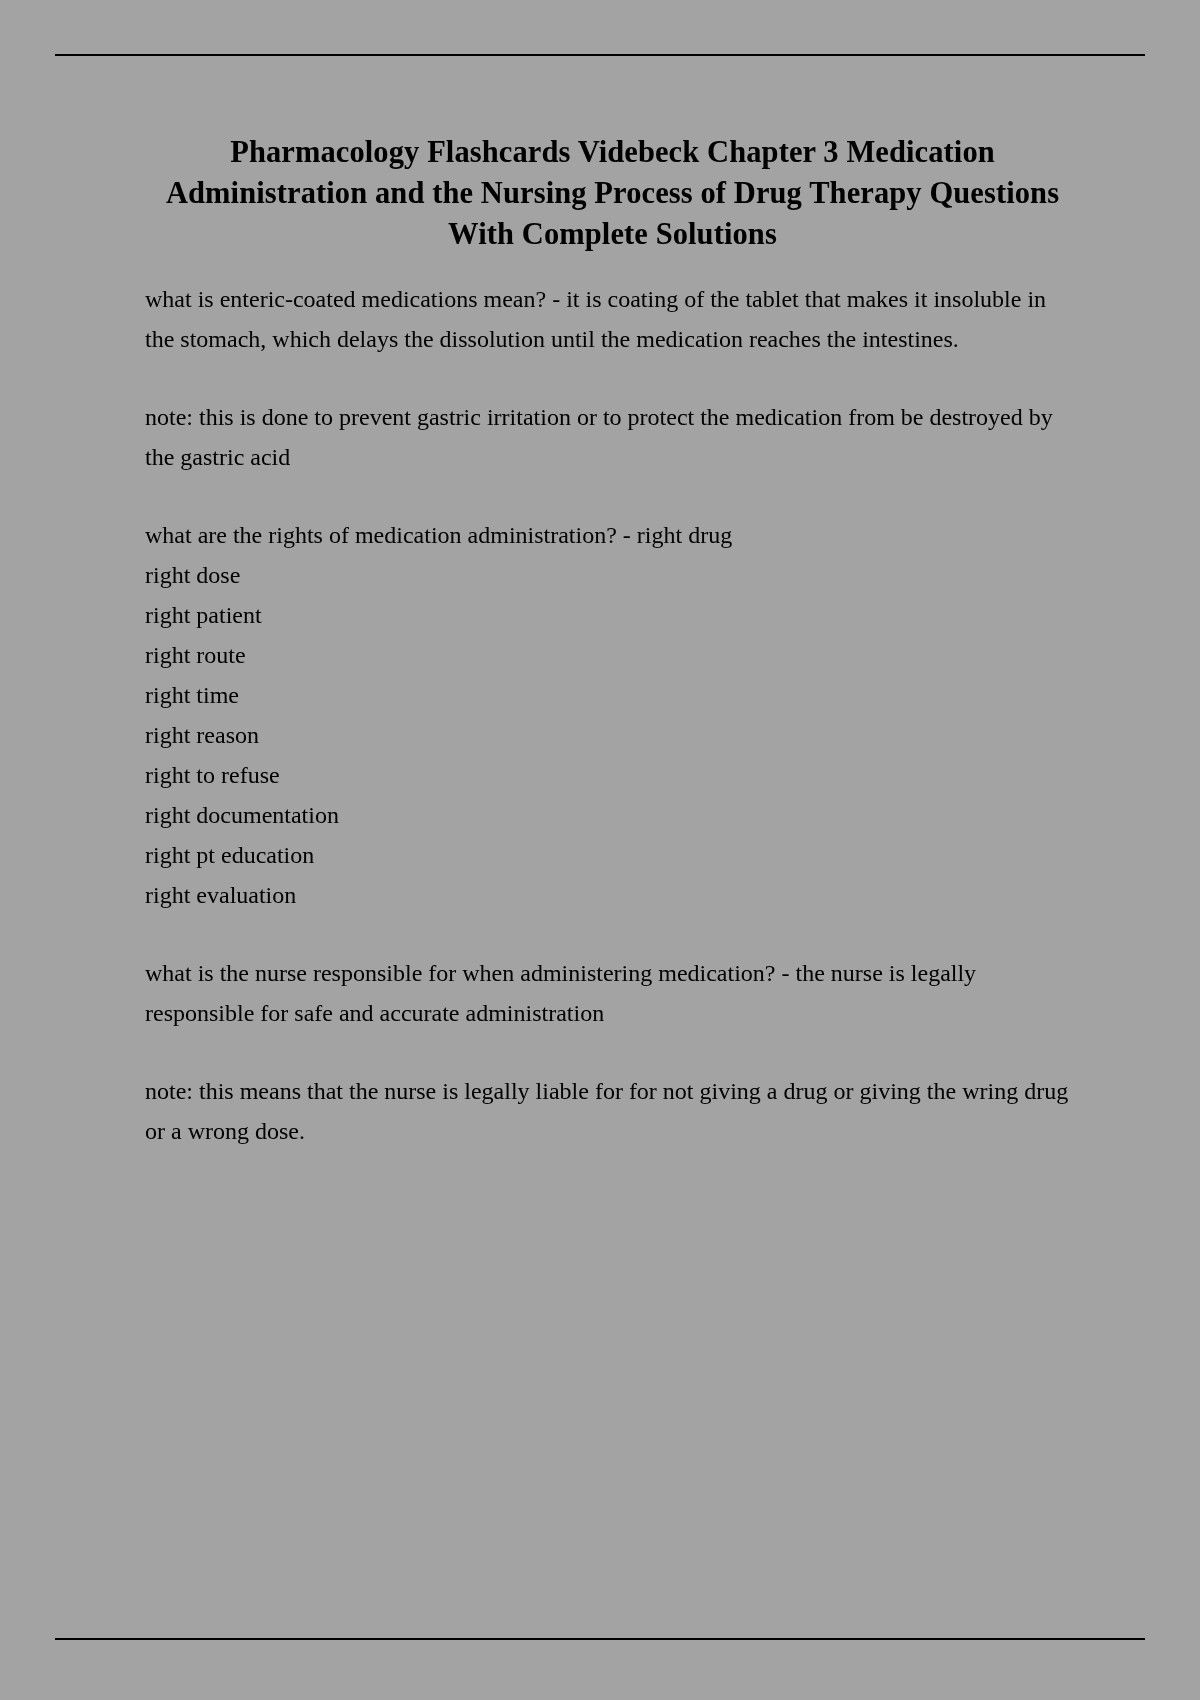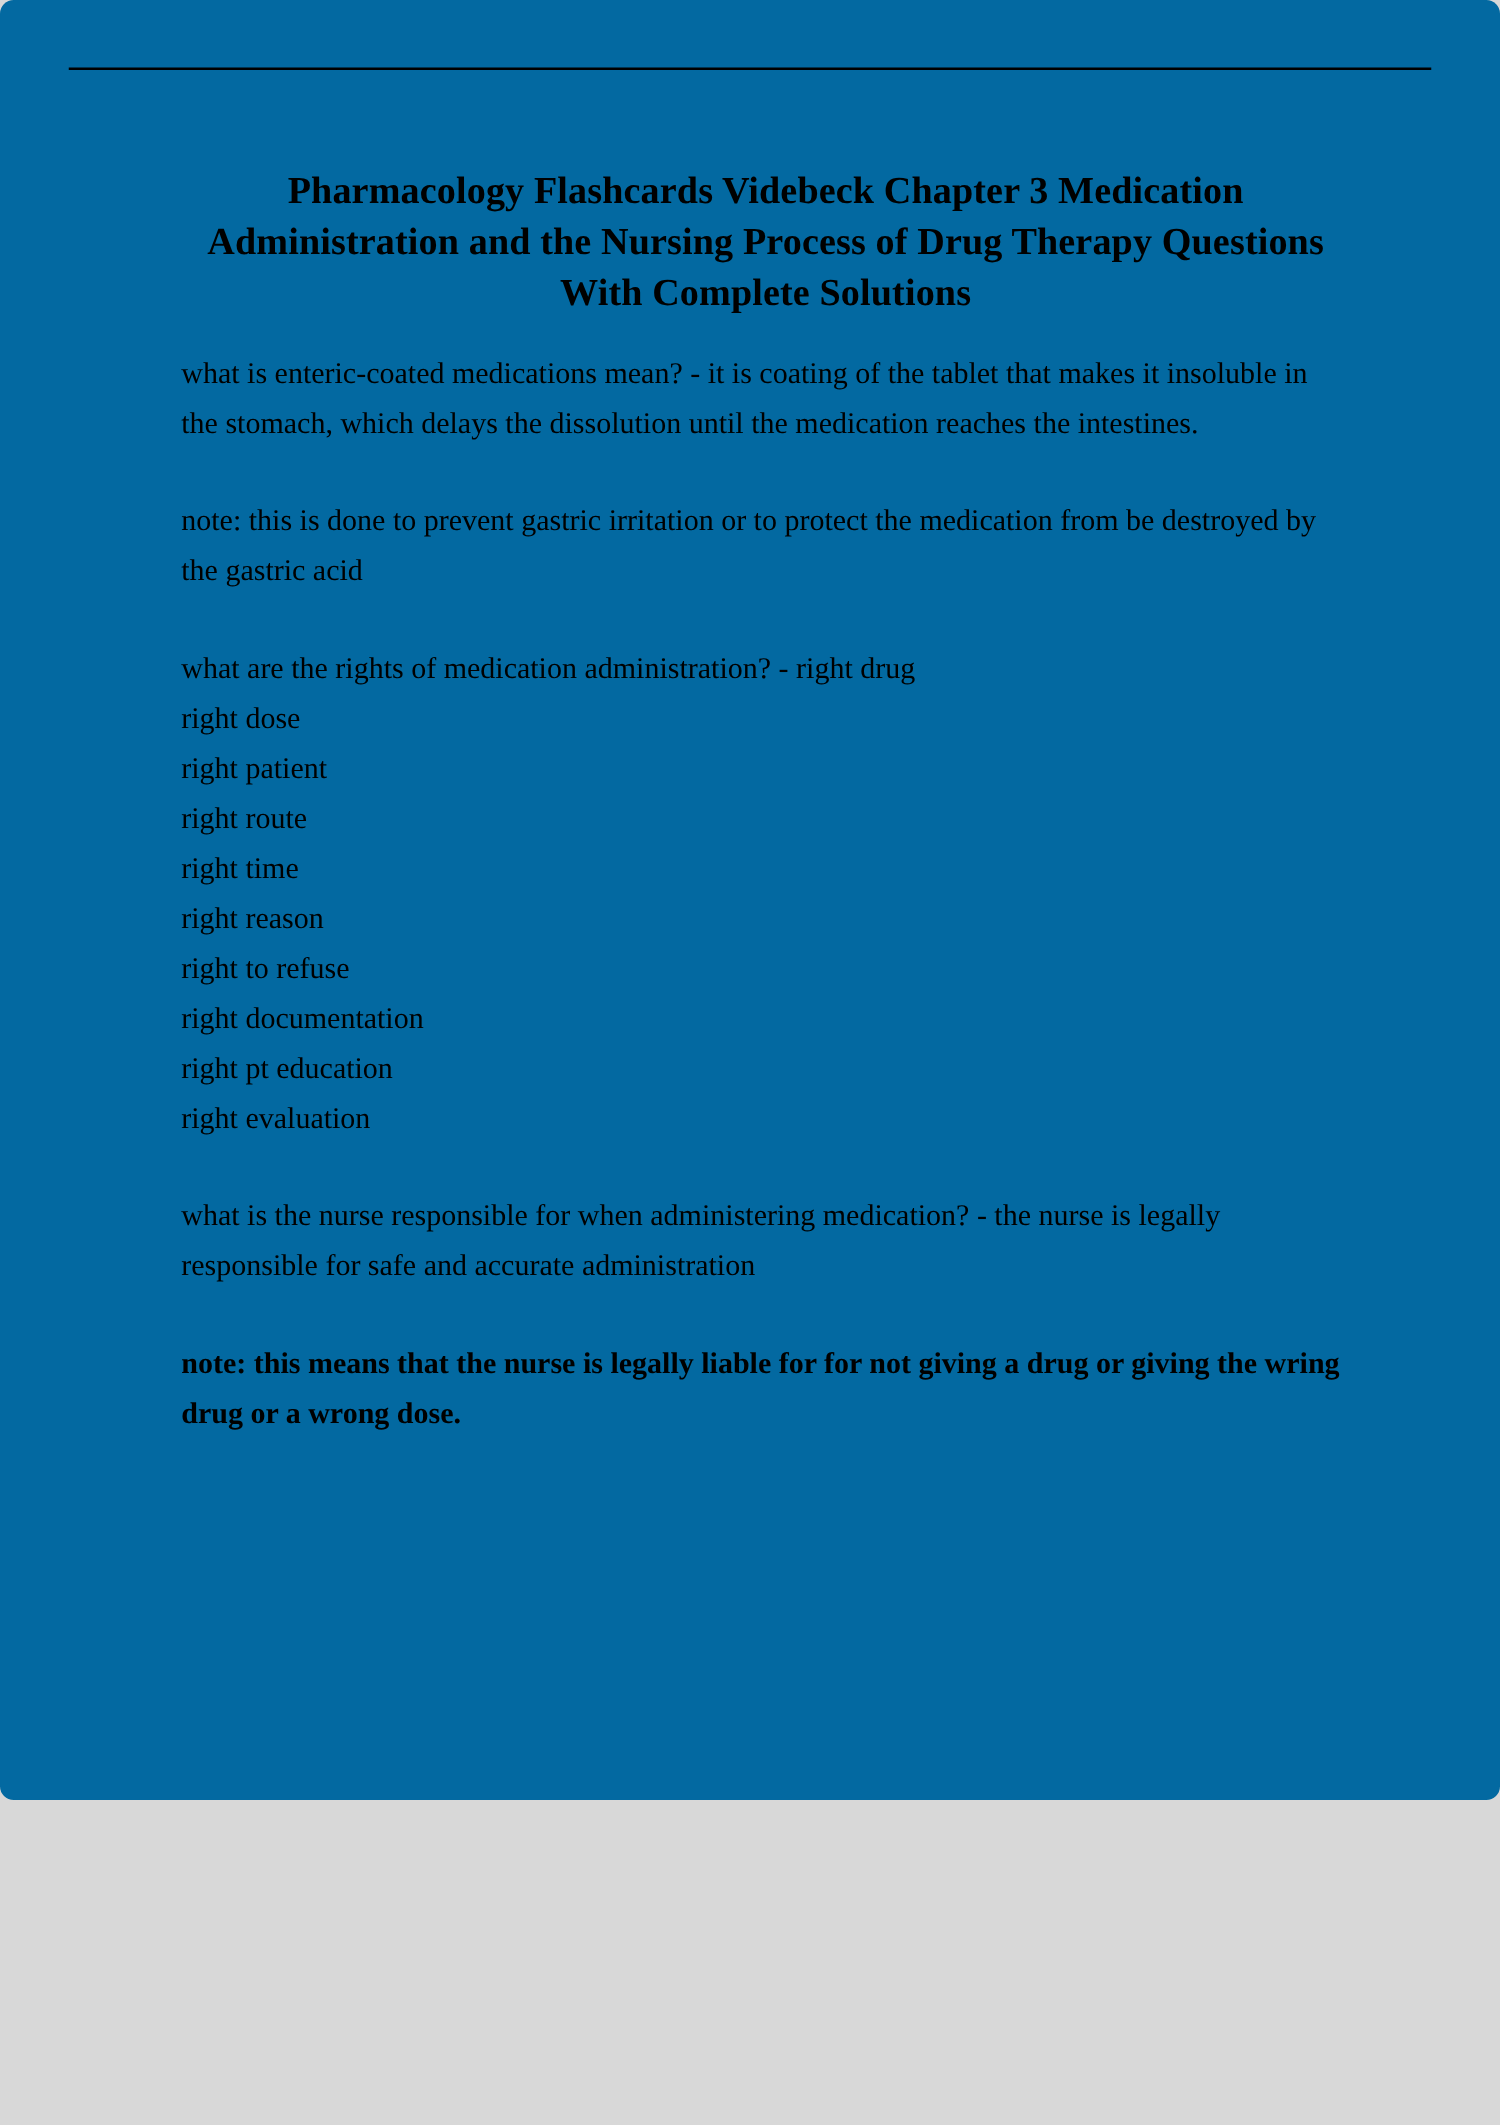--- a/index.html
+++ b/index.html
@@ -6,26 +6,25 @@
     margin: 0;
     padding: 0;
     background: #d8d8d8;
   }
   body {
     font-family: "Liberation Serif", serif;
   }
   .page {
     position: relative;
     width: 1200px;
-    height: 1440px;
-    background: #0369a1;
+    height: 1700px;
+    background: #a3a3a3;
     margin: 0 auto;
     overflow: hidden;
     box-sizing: border-box;
-    border-radius: 11px;
   }
   .rule {
     position: absolute;
     left: 55px;
     right: 55px;
     height: 0;
     border-top: 2px solid #000000;
   }
   .rule-top { top: 54px; }
   .rule-bottom { top: 1638px; }
@@ -49,21 +48,21 @@
     letter-spacing: 0.1px;
   }
 
   .block {
     font-size: 24px;
     line-height: 40px;
     color: #000000;
     margin: 0 0 38px 0;
     white-space: pre-wrap;
   }
-  .block:last-child { margin-bottom: 0; font-weight: bold; }
+  .block:last-child { margin-bottom: 0; }
 </style>
 </head>
 <body>
 
 <div class="page">
 
   <div class="rule rule-top"></div>
 
   <div class="content">
 

